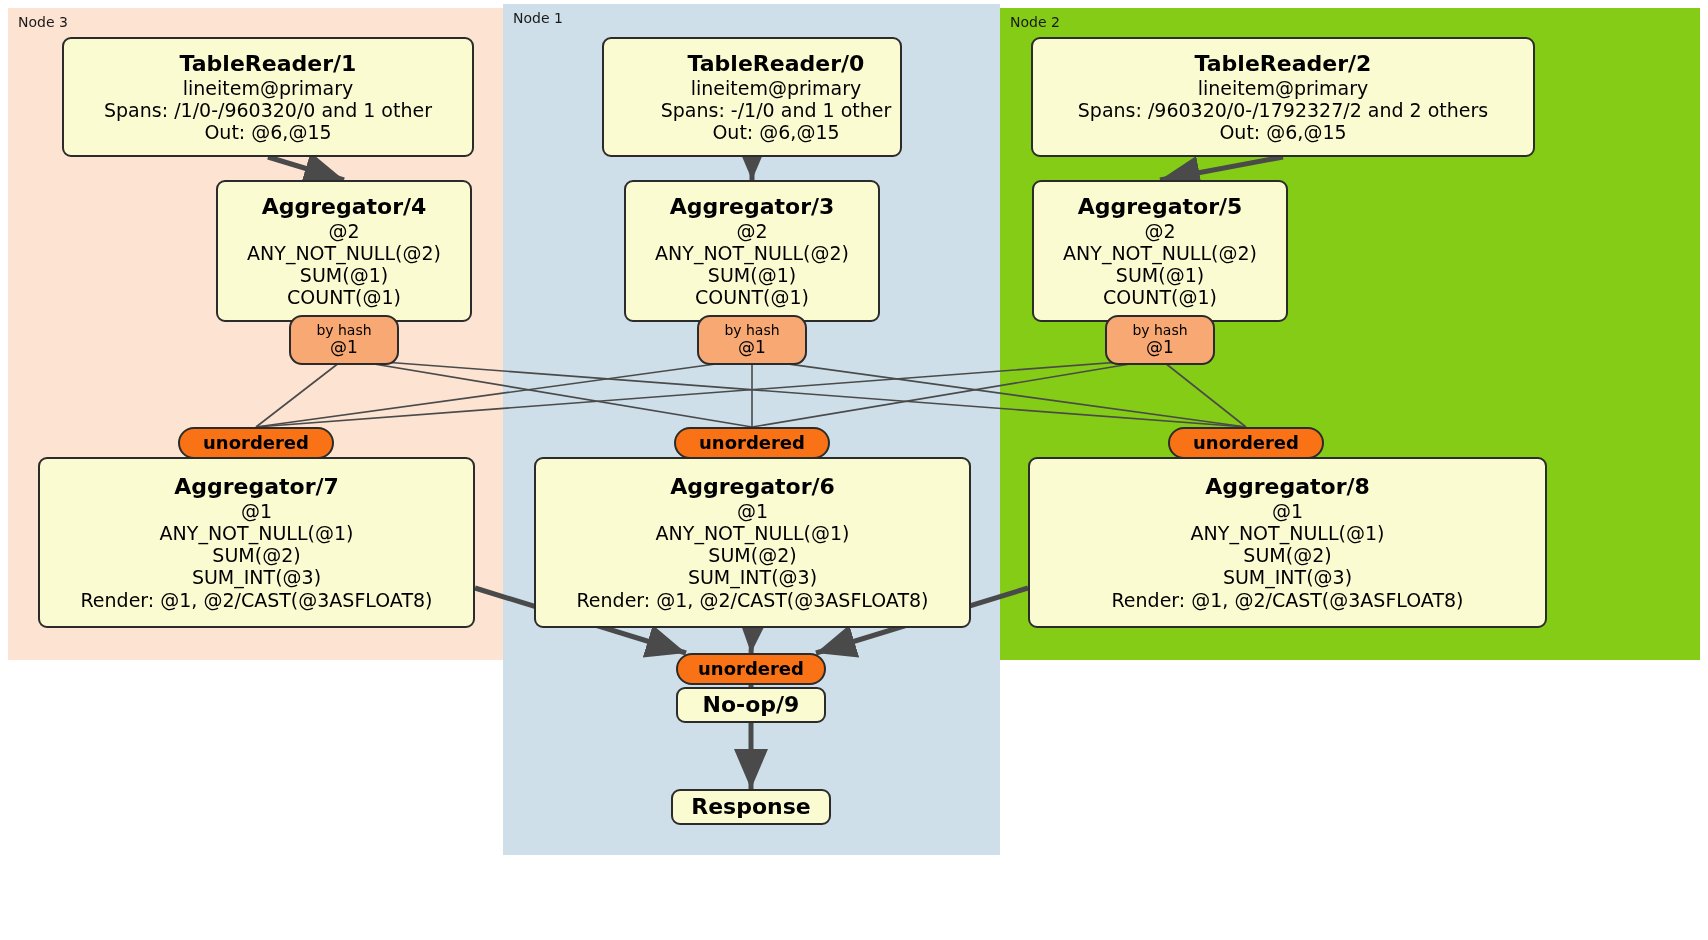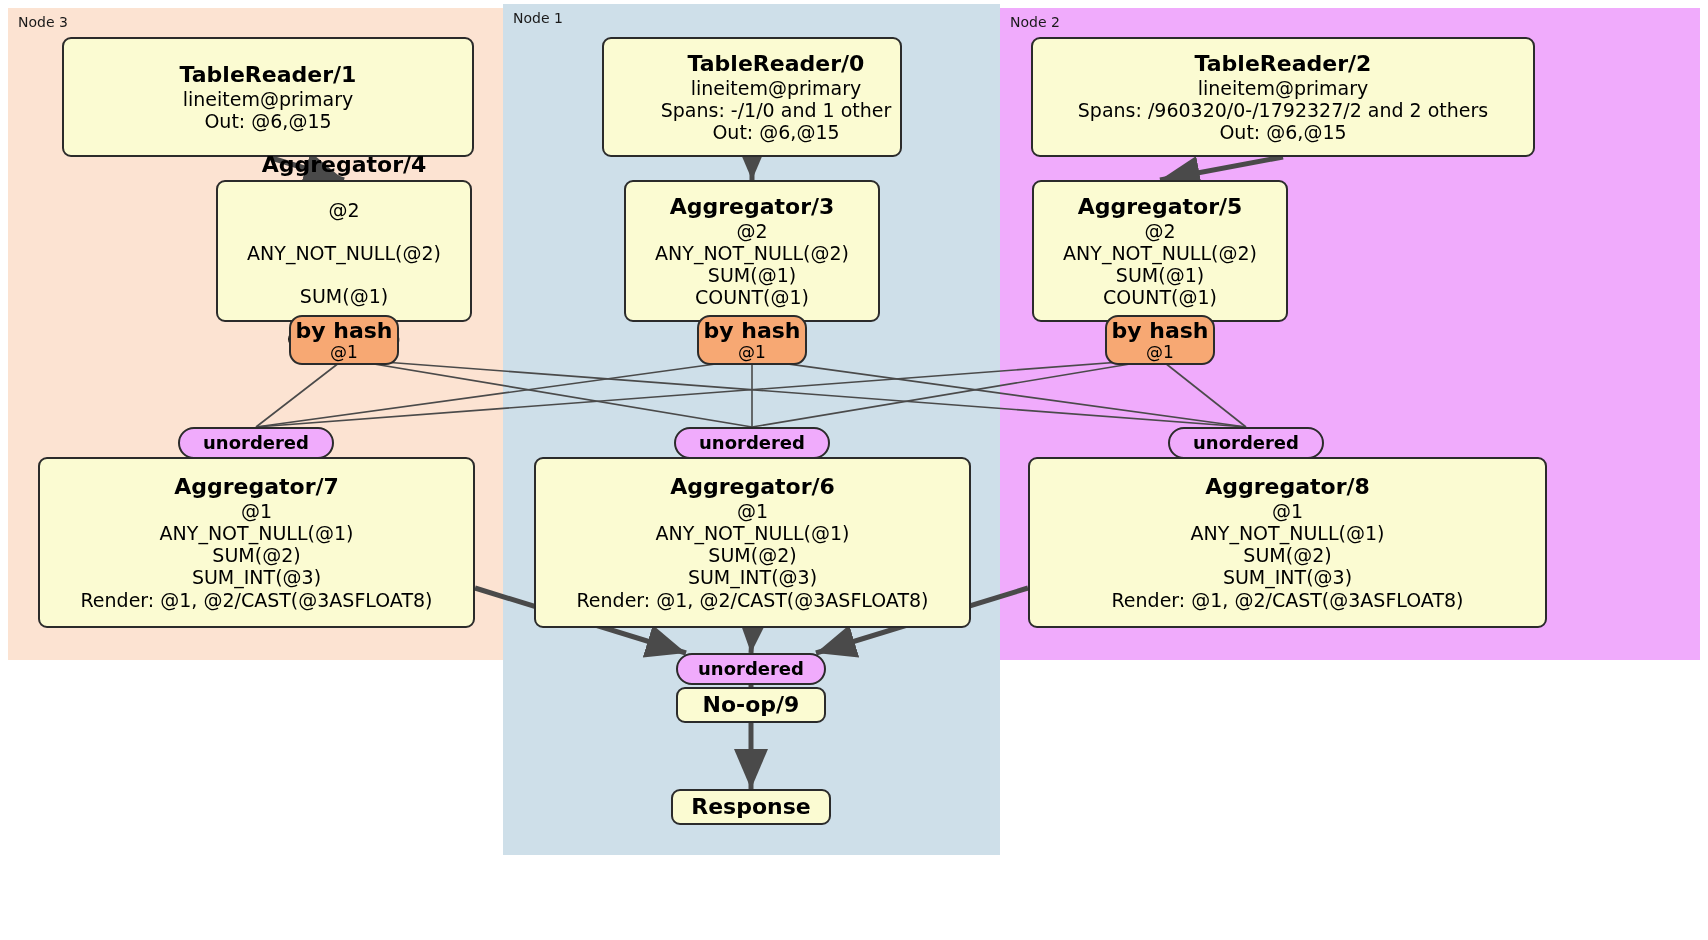--- a/index.html
+++ b/index.html
@@ -20,37 +20,37 @@
        border-radius:9px;display:flex;flex-direction:column;align-items:center;
        justify-content:center;text-align:center;color:#000000;}
   .box .title{font-size:22px;font-weight:bold;line-height:1.18;}
   .box .line{font-size:19px;line-height:1.16;white-space:nowrap;}
 
   
   .pill{position:absolute;box-sizing:border-box;border:2px solid #2b2b2b;
         display:flex;flex-direction:column;align-items:center;justify-content:center;
         text-align:center;color:#000;}
   .pill.hash{background:#f7a873;border-radius:13px;}
-  .pill.hash .t{font-size:22px;font-weight:bold;line-height:1.1;}
+  .pill.hash .t{font-size:14px;font-weight:normal;line-height:1.1;}
   .pill.hash .s{font-size:17px;line-height:1.1;}
-  .pill.unord{background:#f0abfc;border-radius:999px;}
+  .pill.unord{background:#f97316;border-radius:999px;}
   .pill.unord .t{font-size:18px;font-weight:bold;line-height:1.1;}
 </style>
 </head>
 <body>
 
 <div id="stage">
 
   <div class="panel" id="panel-0" style="left: 8px; top: 8px; width: 495px; height: 652px; background: rgb(252, 227, 210);">
     <span class="panel-label" style="left: 10px; top: 6px;">Node 3</span>
   </div>
   <div class="panel" id="panel-1" style="left: 503px; top: 4px; width: 497px; height: 851px; background: rgb(206, 223, 233);">
     <span class="panel-label" style="left: 10px; top: 6px;">Node 1</span>
   </div>
-  <div class="panel" id="panel-2" style="left: 1000px; top: 8px; width: 700px; height: 652px; background: #f0abfc;">
+  <div class="panel" id="panel-2" style="left: 1000px; top: 8px; width: 700px; height: 652px; background: #84cc16;">
     <span class="panel-label" style="left: 10px; top: 6px;">Node 2</span>
   </div>
 
   <svg id="edges" viewBox="0 0 1708 940">
     <defs>
       <marker id="ah" markerWidth="9" markerHeight="9" refX="6.4" refY="3.2" orient="auto" markerUnits="strokeWidth">
         <path d="M0,0 L7,3.2 L0,6.4 z" fill="#4a4a4a"></path>
       </marker>
       <marker id="ahs" markerWidth="11" markerHeight="11" refX="8" refY="3.4" orient="auto" markerUnits="strokeWidth">
         <path d="M0,0 L8,3.4 L0,6.8 z" fill="#4a4a4a"></path>
@@ -73,38 +73,39 @@
         <line x1="752.5" y1="628" x2="751" y2="653" stroke-width="5" marker-end="url(#ahs)"></line>
         <line x1="1028" y1="588" x2="816" y2="653" stroke-width="5" marker-end="url(#ahs)"></line>
         <line x1="751" y1="723" x2="751" y2="789" stroke-width="5" marker-end="url(#ahs)"></line>
         <line x1="751" y1="681" x2="751" y2="687" stroke-width="5"></line>
       </g>
   </svg>
 
   <div class="box" id="proc-0" style="left: 62px; top: 37px; width: 412px; height: 120px;">
     <div class="title">TableReader/1</div>
     <div class="line">lineitem@primary</div>
+    <div class="line">Spans: /1/0-/960320/0 and 1 other</div>
     <div class="line">Out: @6,@15</div>
   </div>
 
   <div class="box" id="proc-1" style="left: 602px; top: 37px; width: 300px; height: 120px; padding-left: 48px;">
     <div class="title">TableReader/0</div>
     <div class="line">lineitem@primary</div>
     <div class="line">Spans: -/1/0 and 1 other</div>
     <div class="line">Out: @6,@15</div>
   </div>
 
   <div class="box" id="proc-2" style="left: 1031px; top: 37px; width: 504px; height: 120px;">
     <div class="title">TableReader/2</div>
     <div class="line">lineitem@primary</div>
     <div class="line">Spans: /960320/0-/1792327/2 and 2 others</div>
     <div class="line">Out: @6,@15</div>
   </div>
 
-  <div class="box" id="proc-3" style="left: 216px; top: 180px; width: 256px; height: 142px; gap: 21px;">
+  <div class="box" id="proc-3" style="left: 216px; top: 180px; width: 256px; height: 142px;">
     <div class="title">Aggregator/4</div>
     <div class="line">@2</div>
     <div class="line">ANY_NOT_NULL(@2)</div>
     <div class="line">SUM(@1)</div>
     <div class="line">COUNT(@1)</div>
   </div>
 
   <div class="box" id="proc-4" style="left: 624px; top: 180px; width: 256px; height: 142px;">
     <div class="title">Aggregator/3</div>
     <div class="line">@2</div>

